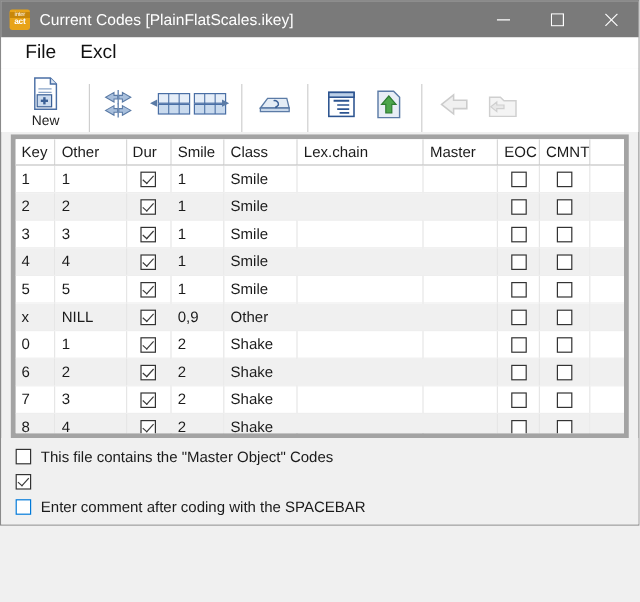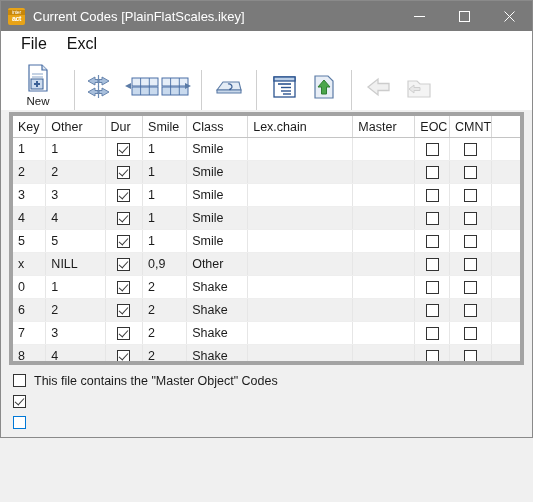--- a/index.html
+++ b/index.html
@@ -568,16 +568,17 @@
   <div class="options" id="options-panel">
       <div class="opt-row">
         <span class="opt-box"></span>
         <span class="opt-label">This file contains the "Master Object" Codes</span>
       </div>
       <div class="opt-row">
         <span class="opt-box checked"></span>
       </div>
       <div class="opt-row">
         <span class="opt-box focused"></span>
+        <span class="opt-label">Enter comment after coding with the SPACEBAR</span>
       </div>
     </div>
 
 </div>
 
 </body></html>

